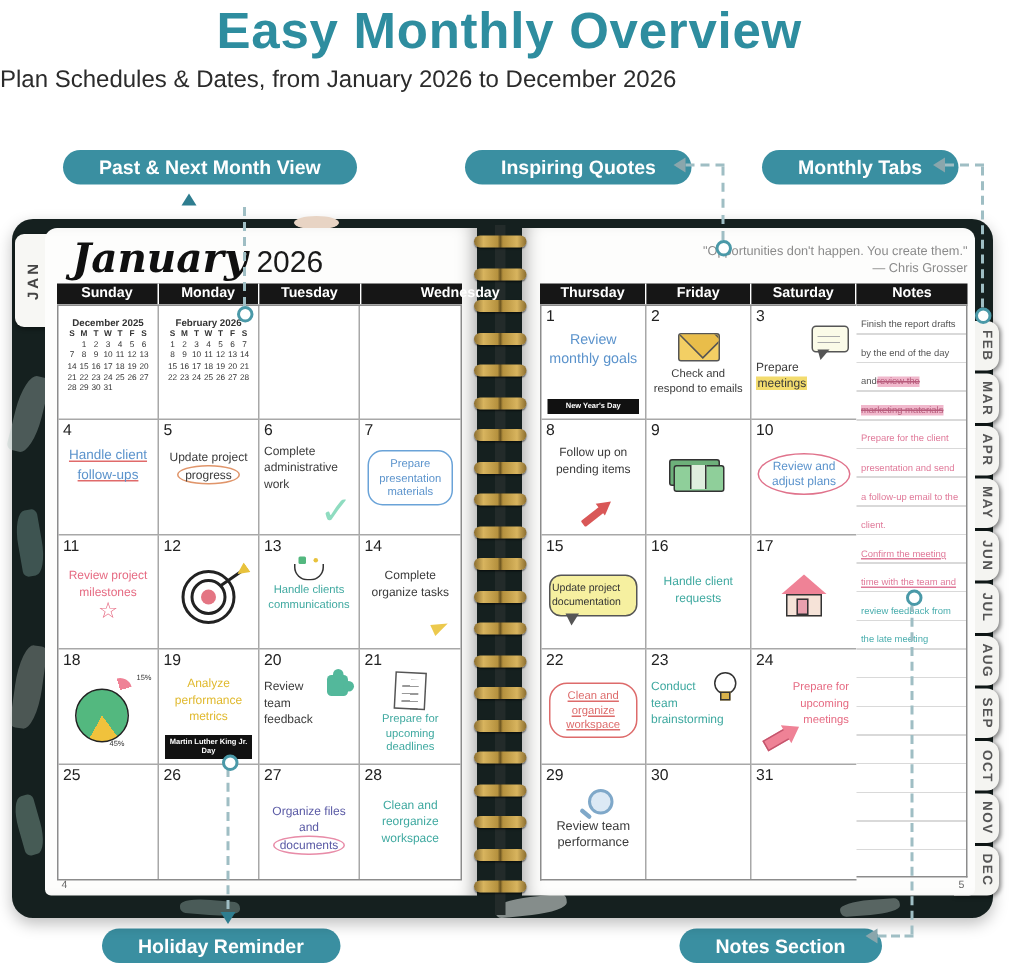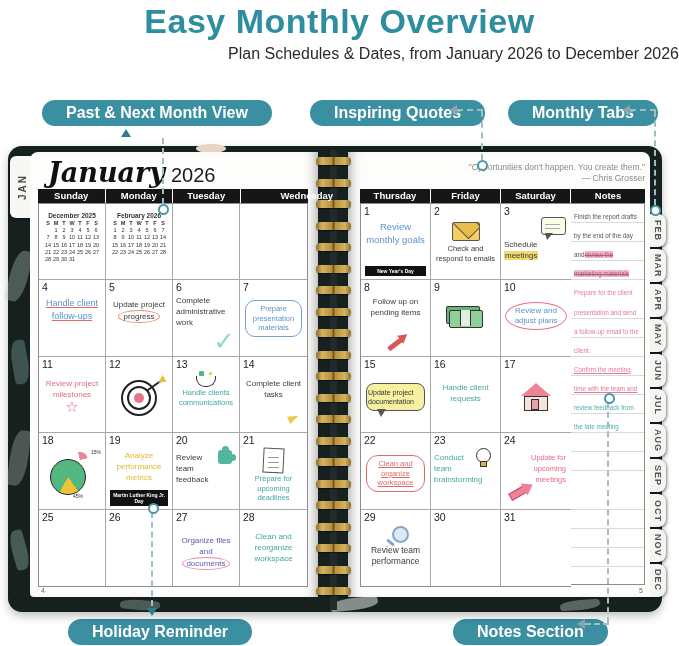--- a/index.html
+++ b/index.html
@@ -1,24 +1,24 @@
 <!DOCTYPE html>
 <html><head>
 <meta charset="utf-8">
 <style>
   html,body{margin:0;padding:0;background:#fff;}
   #stage{position:relative;width:679px;height:646px;overflow:hidden;background:#fff;
          font-family:"Liberation Sans",sans-serif;}
   
   .title{position:absolute;top:2px;left:0;width:100%;text-align:center;
          font-size:34px;font-weight:bold;color:#2e8d9f;letter-spacing:.5px;}
-  .subtitle{position:absolute;top:45px;left:0;width:100%;text-align:right;
+  .subtitle{position:absolute;top:45px;left:0;width:100%;text-align:left;
             font-size:16px;color:#2b2b2b;}
   
-  .pill{position:absolute;background:#3a8fa1;color:#fff;font-weight:bold;font-size:16px;
+  .pill{position:absolute;background:#3a8fa1;color:#fff;font-weight:bold;font-size:13px;
         padding:4px 24px;border-radius:999px;white-space:nowrap;}
   
   .vdash{position:absolute;width:0;border-left:2px dashed #9fbec4;z-index:8;}
   .hdash{position:absolute;height:0;border-top:2px dashed #9fbec4;z-index:8;}
   .dot{position:absolute;width:7px;height:7px;border:2px solid #4a99a8;background:#fff;
        border-radius:50%;z-index:9;}
   .arr{position:absolute;width:0;height:0;z-index:9;}
   .arr.up{border-left:5px solid transparent;border-right:5px solid transparent;border-bottom:8px solid #2e7d8f;}
   .arr.down{border-left:5px solid transparent;border-right:5px solid transparent;border-top:8px solid #2e7d8f;}
   .arr.left{border-top:5px solid transparent;border-bottom:5px solid transparent;border-right:8px solid #8aa6ac;}
@@ -407,21 +407,21 @@
           <div class="dart"></div>
         </div>
     </div>
     <div class="cell">
       <div class="dn">13</div>
       <div class="hand-icon"></div>
       <div class="hw teal ctr" style="font-size:7.5px;line-height:10px;">Handle clients communications</div>
     </div>
     <div class="cell" style="border-right:none;">
       <div class="dn">14</div>
-      <div class="hw dark ctr" style="font-size:8px;margin-top:8px;">Complete client tasks</div>
+      <div class="hw dark ctr" style="font-size:8px;margin-top:8px;">Complete organize tasks</div>
       <div class="cursor-icon"></div>
     </div>
 
     <div class="cell">
       <div class="dn">18</div>
       <div class="pie-icon">
           <div class="wedge"></div>
         </div>
       <div class="pie-lbl" style="top:16px;right:4px;">15%</div>
       <div class="pie-lbl" style="bottom:10px;left:34px;">45%</div>
@@ -476,21 +476,21 @@
     </div>
     <div class="cell">
       <div class="dn">2</div>
       <div class="env-icon"></div>
       <div class="hw dark ctr" style="font-size:7.5px;line-height:9.5px;">Check and respond to emails</div>
     </div>
     <div class="cell" style="border-right:none;">
       <div class="dn">3</div>
       <div class="bubble-icon"></div>
       <div class="hw dark" style="font-size:8px;margin-top:22px;">
-        <span>Schedule</span><br>
+        <span>Prepare</span><br>
         <span class="hl-yel">meetings</span>
       </div>
     </div>
 
     <div class="cell">
       <div class="dn">8</div>
       <div class="hw dark ctr" style="font-size:8px;margin-top:3px;">Follow up on pending items</div>
       <div class="redarrow-icon"></div>
     </div>
     <div class="cell">
@@ -522,21 +522,21 @@
       <div class="dn">22</div>
       <div class="cloud-red ctr">Clean and organize workspace</div>
     </div>
     <div class="cell">
       <div class="dn">23</div>
       <div class="hw teal" style="font-size:8px;margin-top:6px;width:44px;">Conduct team brainstorming</div>
       <div class="bulb-icon"></div>
     </div>
     <div class="cell" style="border-right:none;">
       <div class="dn">24</div>
-      <div class="hw pink" style="font-size:7.5px;margin:6px 0 0 18px;text-align:right;padding-right:2px;">Update for upcoming meetings</div>
+      <div class="hw pink" style="font-size:7.5px;margin:6px 0 0 18px;text-align:right;padding-right:2px;">Prepare for upcoming meetings</div>
       <div class="pinkarrow-icon"></div>
     </div>
 
     <div class="cell" style="border-bottom:none;">
       <div class="dn">29</div>
       <div class="mag-icon"></div>
       <div class="hw dark ctr" style="font-size:8.5px;">Review team performance</div>
     </div>
     <div class="cell" style="border-bottom:none;">
       <div class="dn">30</div>

